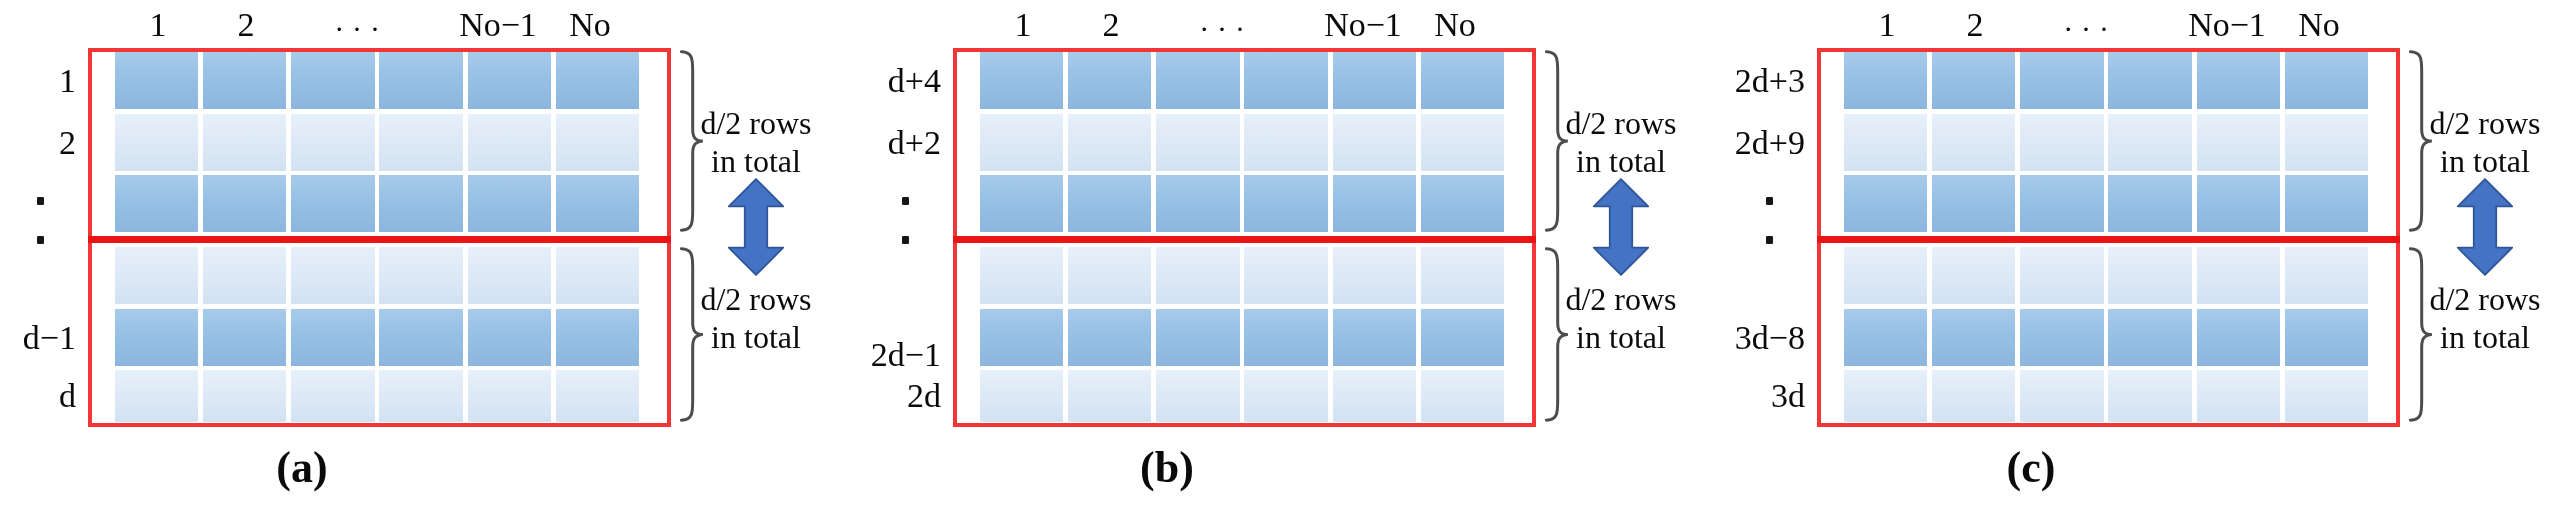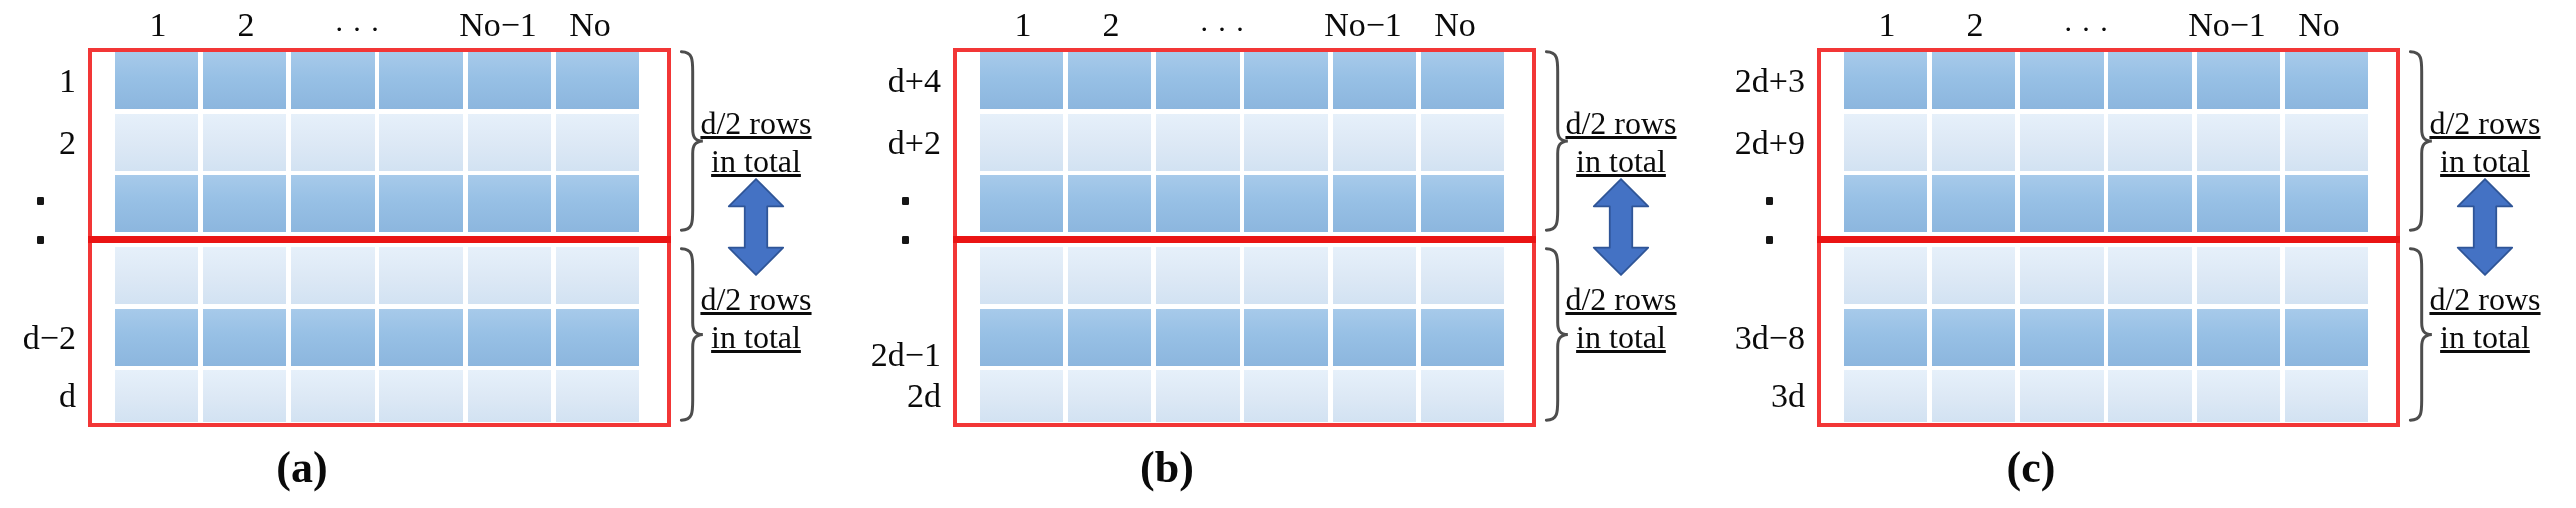--- a/index.html
+++ b/index.html
@@ -36,21 +36,21 @@
       font-size:34px;white-space:nowrap;}
   .vdots{position:absolute;left:37px;top:197px;display:flex;flex-direction:column;gap:31px;}
   .vdots i{width:6.6px;height:7.8px;background:#161616;border-radius:1.2px;}
 
   
   .brace{position:absolute;left:679px;}
   .brace path{fill:none;stroke:#4D4D4D;stroke-width:5;stroke-linecap:round;}
 
   
   .ann{position:absolute;left:677px;width:158px;text-align:center;
-       font-size:32px;line-height:38px;white-space:nowrap;text-decoration:underline;}
+       font-size:32px;line-height:38px;white-space:nowrap;}
 
   
   .arrow{position:absolute;left:727px;top:177px;}
   .arrow polygon{fill:#4472C4;stroke:#2F5597;stroke-width:3;stroke-linejoin:round;}
 
   
   .caption{position:absolute;left:302px;top:442px;transform:translateX(-50%);
            font-size:44px;font-weight:bold;}
 </style>
 </head>
@@ -115,21 +115,21 @@
         <i class="cell"></i>
       </div>
     <div class="divider"></div>
 
     <div class="rl" style="top:52px">1</div>
     <div class="rl" style="top:114px">2</div>
     <div class="vdots">
         <i></i>
         <i></i>
       </div>
-    <div class="rl" style="top:309px">d−2</div>
+    <div class="rl" style="top:309px">d−1</div>
     <div class="rl" style="top:370px;height:52px">d</div>
 
     <svg class="brace" style="top:50px" width="27.4" height="182" viewBox="0 0 46 306">
         <path d="M4,3 C23,3 23,17 23,36 L23,133 C23,147 27,153 40,153 C27,154 23,160 23,174 L23,270 C23,289 23,303 4,303"></path>
       </svg>
     <svg class="brace" style="top:247px" width="27.4" height="175" viewBox="0 0 46 294">
         <path d="M4,3 C23,3 23,17 23,36 L23,127 C23,141 27,147 40,147 C27,148 23,154 23,168 L23,258 C23,277 23,291 4,291"></path>
       </svg>
 
     <div class="ann" style="top:104px">

